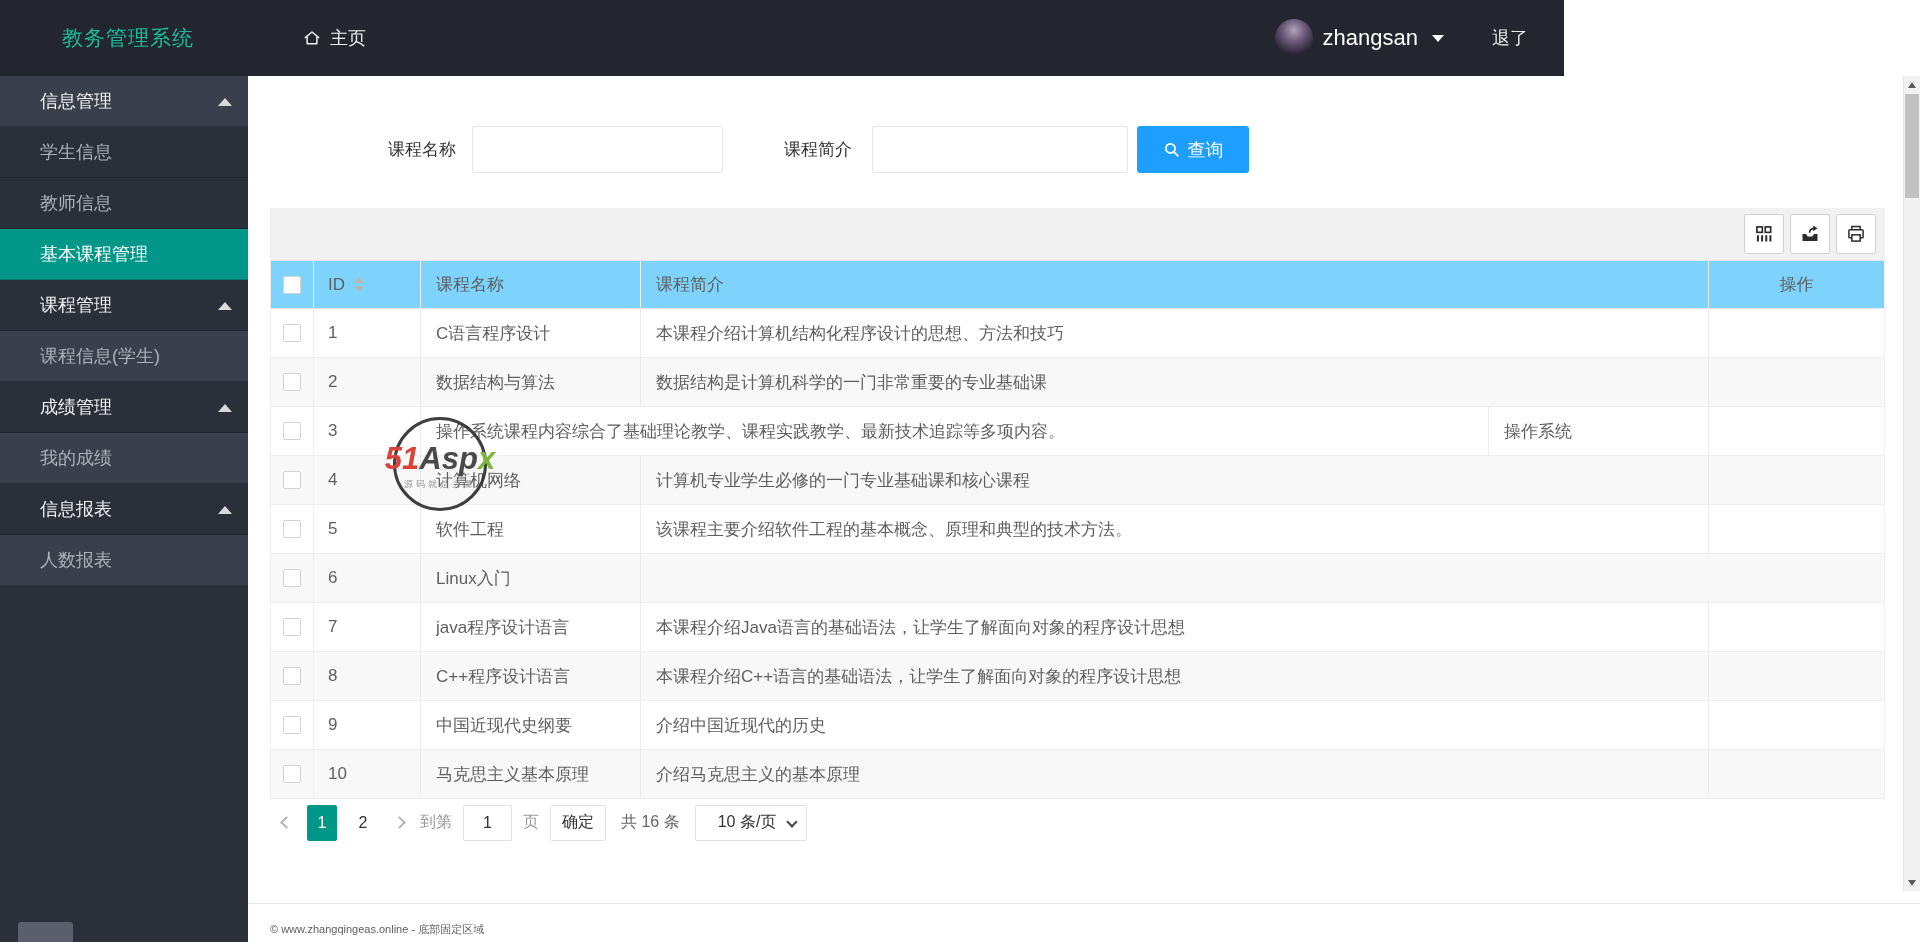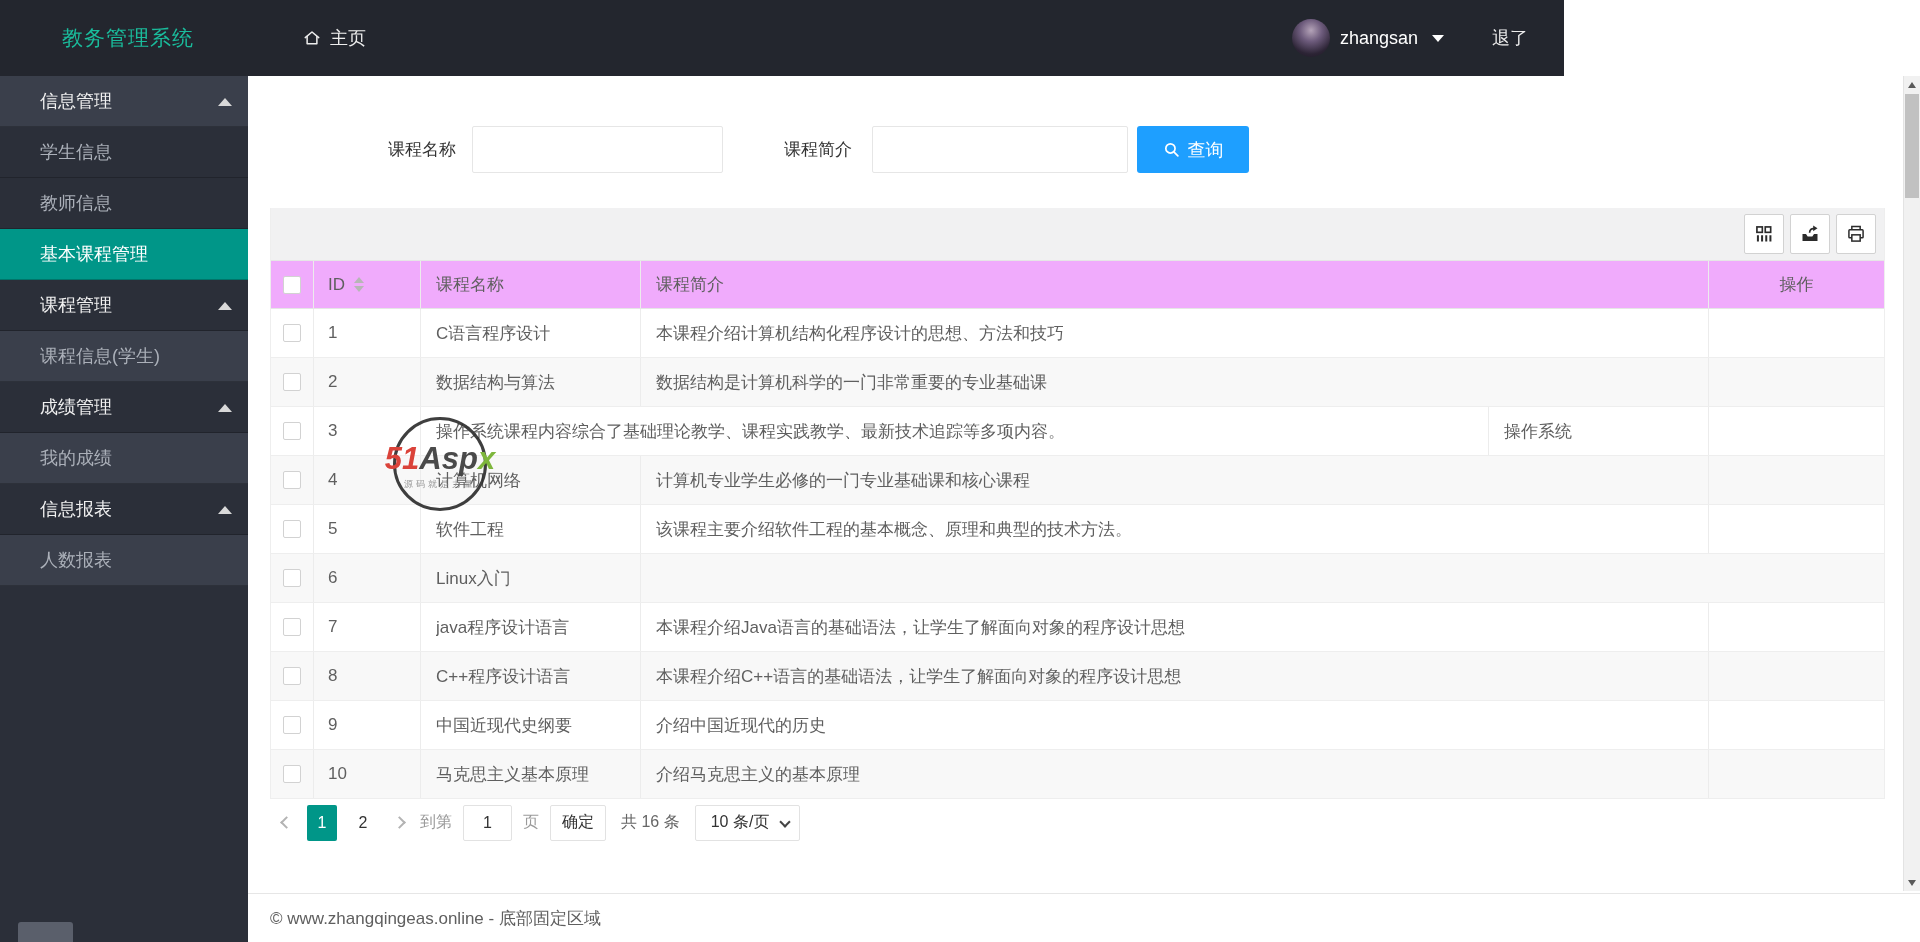--- a/index.html
+++ b/index.html
@@ -11,21 +11,21 @@
   
   .navbar { position:absolute; left:0; top:0; width:1564px; height:76px; background:#23262e; }
   .brand { position:absolute; left:62px; top:0; height:76px; line-height:76px;
     font-size:21px; color:#1abc9c; letter-spacing:1px; }
   .nav-home { position:absolute; left:303px; top:0; height:76px; display:flex; align-items:center;
     gap:9px; color:#ededed; font-size:18px; cursor:pointer; }
   .nav-right { position:absolute; right:36px; top:0; height:76px; display:flex; align-items:center; }
   .user { display:flex; align-items:center; gap:10px; cursor:pointer; }
   .avatar { width:38px; height:38px; border-radius:50%;
     background: radial-gradient(circle at 50% 30%, #b4a3b8 0%, #6d5b7c 34%, #2c2435 72%, #1b1722 100%); }
-  .username { color:#fff; font-size:18px; }
+  .username { color:#fff; font-size:22px; }
   .caret-down { width:0; height:0; border-left:6px solid transparent; border-right:6px solid transparent;
     border-top:7px solid #fff; margin-left:4px; }
   .logout { color:#ededed; font-size:18px; margin-left:48px; cursor:pointer; }
 
   
   .sidebar { position:absolute; left:0; top:76px; width:248px; bottom:0; background:#2b2f39; }
   .side-row { position:relative; height:51px; display:flex; align-items:center; padding-left:40px;
     font-size:18px; border-bottom:1px solid rgba(0,0,0,.22); cursor:pointer; }
   .side-row.light { background:#3a3f4b; }
   .side-row.dark  { background:#2b2f39; }
@@ -52,21 +52,21 @@
     justify-content:center; gap:8px; cursor:pointer; }
 
   
   .grid-block { position:absolute; left:22px; right:18px; top:120px;
     border-left:1px solid #eee; border-right:1px solid #eee; }
   .toolbar { height:53px; background:#f1f1f2; border-bottom:1px solid #e6e6e6;
     display:flex; align-items:center; justify-content:flex-end; gap:6px; padding-right:8px; }
   .tool-btn { width:40px; height:40px; background:#fff; border:1px solid #d2d2d2; border-radius:2px;
     display:flex; align-items:center; justify-content:center; cursor:pointer; }
 
-  .thead { height:48px; background:#f0abfc; display:flex; align-items:center;
+  .thead { height:48px; background:#7dd3fc; display:flex; align-items:center;
     font-size:17px; color:#5f5f5f; border-bottom:1px solid #e6e6e6; }
   .trow { height:49px; display:flex; align-items:center; font-size:17px; color:#5f5f5f;
     border-bottom:1px solid #eee; background:#fff; }
   .trow.stripe { background:#f8f8f8; }
   .cell { height:100%; display:flex; align-items:center; border-right:1px solid #ececec; overflow:hidden; }
   .cell:last-child { border-right:none; }
   .c-cb { width:43px; justify-content:center; }
   .c-id { width:107px; padding-left:14px; }
   .c-name { width:220px; padding-left:15px; }
   .c-intro { flex:1; padding-left:15px; }
@@ -98,39 +98,39 @@
   .pg-page { min-width:30px; height:36px; line-height:36px; text-align:center; border-radius:2px;
     color:#333; padding:0 6px; cursor:pointer; }
   .pg-page.active { background:#009688; color:#fff; }
   .pg-gray { color:#9a9a9a; }
   .pg-input { width:49px; height:36px; border:1px solid #e2e2e2; border-radius:2px; text-align:center;
     font-size:16px; color:#333; outline:none; }
   .pg-confirm { width:56px; height:36px; background:#fff; border:1px solid #e2e2e2; border-radius:2px;
     font-size:16px; color:#333; cursor:pointer; }
   .pg-total { margin:0 4px; }
   .pg-select { position:relative; height:36px; border:1px solid #e2e2e2; border-radius:2px;
-    display:flex; align-items:center; padding:0 30px 0 15px; color:#333; cursor:pointer; background:#fff; }
+    display:flex; align-items:center; padding:0 30px 0 22px; color:#333; cursor:pointer; background:#fff; }
   .chev-d { position:absolute; right:10px; top:12px; width:8px; height:8px;
     border-right:2px solid #444; border-bottom:2px solid #444; transform:rotate(45deg); }
 
   
   .scrollbar { position:absolute; right:0; top:76px; width:17px; bottom:51px; background:#f1f1f1;
     border-left:1px solid #e3e3e3; }
   .sb-btn { position:absolute; left:0; width:16px; height:17px; display:flex; align-items:center;
     justify-content:center; cursor:pointer; }
   .sb-btn.top { top:0; } .sb-btn.bottom { bottom:0; }
   .tri-up { width:0; height:0; border-left:4px solid transparent; border-right:4px solid transparent;
     border-bottom:6px solid #5a5a5a; }
   .tri-down { width:0; height:0; border-left:4px solid transparent; border-right:4px solid transparent;
     border-top:6px solid #5a5a5a; }
   .sb-thumb { position:absolute; top:18px; left:1px; width:14px; height:104px; background:#c1c1c1; }
 
   
-  .footer { position:absolute; left:248px; right:0; bottom:0; height:49px; background:#fff;
-    border-top:1px solid #e6e6e6; line-height:50px; padding-left:22px; font-size:17px; color:#5f5f5f; }
+  .footer { position:absolute; left:248px; right:0; bottom:0; height:39px; background:#fff;
+    border-top:1px solid #e6e6e6; line-height:50px; padding-left:22px; font-size:11px; color:#5f5f5f; }
 </style>
 </head>
 <body>
 
 <div class="app">
 
   <header class="navbar">
     <div class="brand">教务管理系统</div>
     <div class="nav-home">
       <svg width="18" height="18" viewBox="0 0 24 24" fill="none" stroke="#ededed" stroke-width="2" stroke-linecap="round" stroke-linejoin="round">

